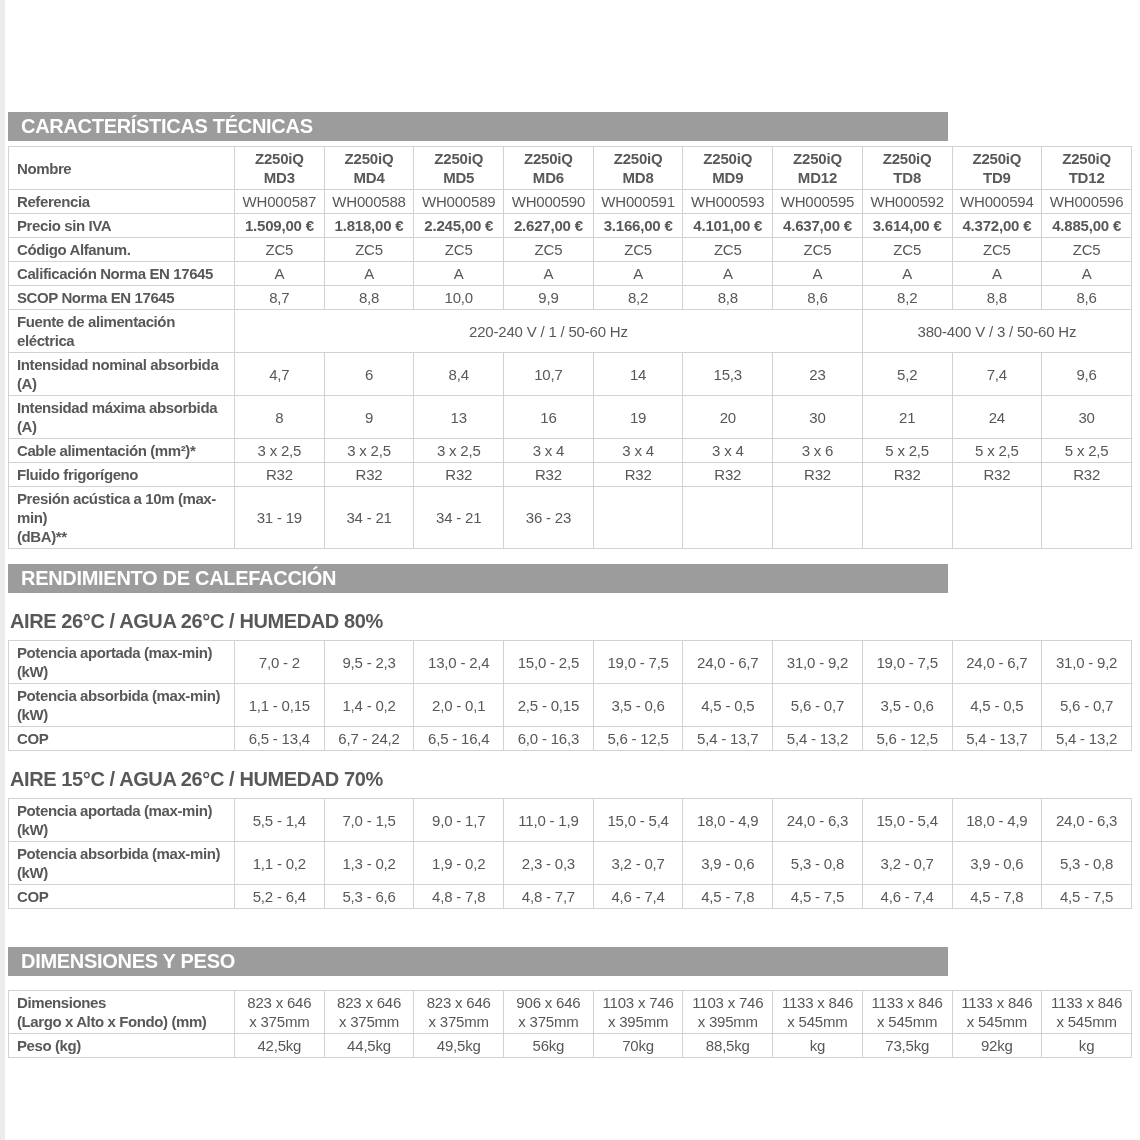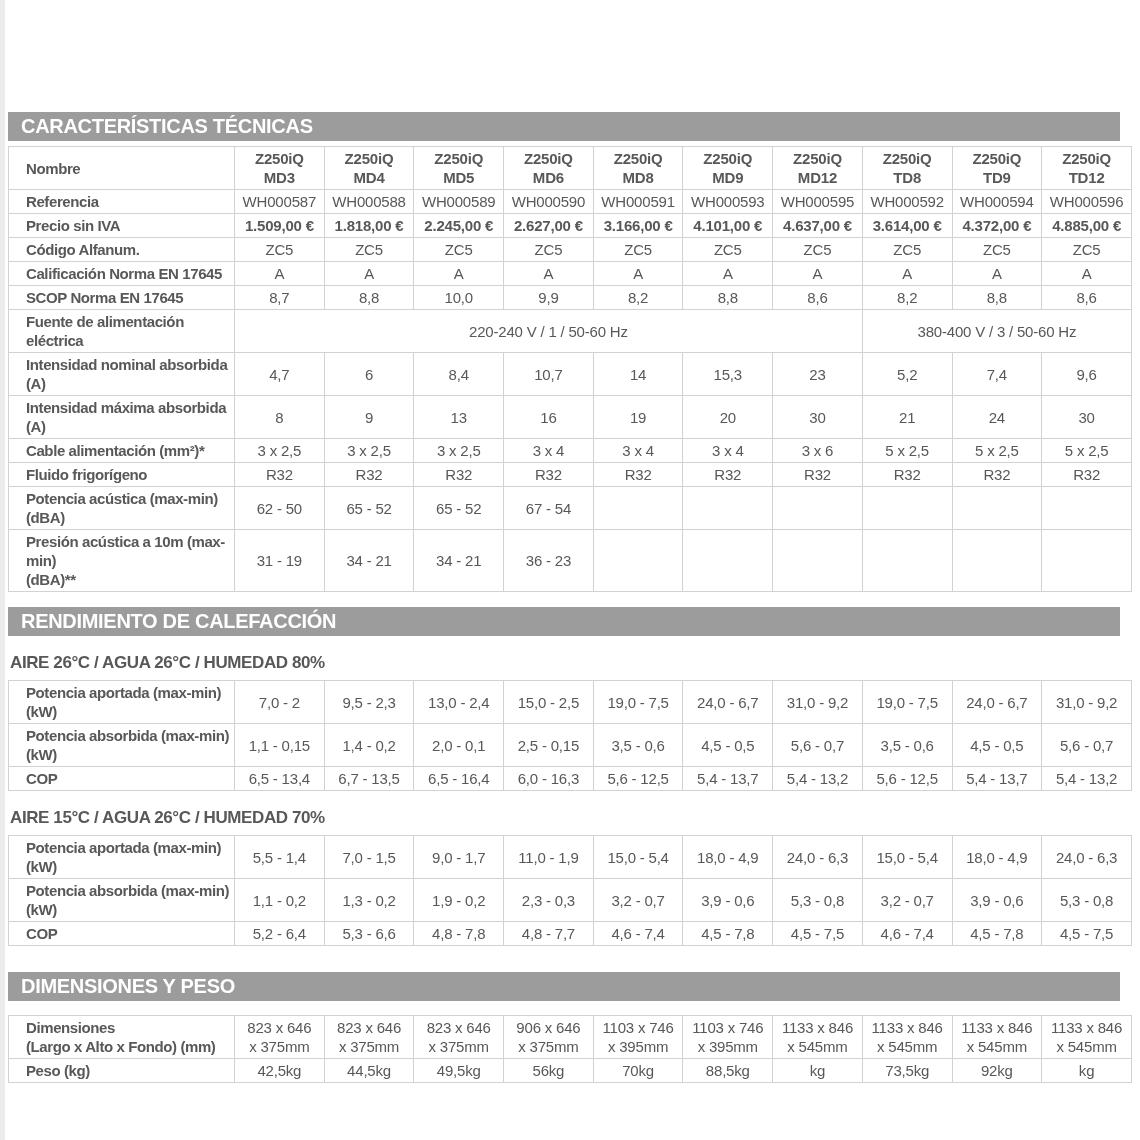--- a/index.html
+++ b/index.html
@@ -17,37 +17,37 @@
     left: 0; top: 0;
     width: 5px; height: 1140px;
     background: #ececec;
   }
   .page {
     padding-top: 112px;
     padding-left: 8px;
     box-sizing: border-box;
   }
   .section-bar {
-    width: 1112px;
+    width: 940px;
     height: 29px;
     line-height: 29px;
     background: #9c9c9c;
     color: #ffffff;
     font-size: 20px;
     font-weight: 700;
     letter-spacing: -0.3px;
     padding-left: 13px;
     box-sizing: border-box;
     white-space: nowrap;
   }
   .bar-rendimiento { margin-top: 15px; }
-  .bar-dimensiones { margin-top: 26px; }
+  .bar-dimensiones { margin-top: 38px; }
   .sub-heading {
     margin: 17px 0 7px 2px;
-    font-size: 17px;
+    font-size: 20px;
     font-weight: 700;
     letter-spacing: -0.4px;
     color: #58585a;
   }
   table {
     border-collapse: collapse;
     table-layout: fixed;
     width: 1124px;
     margin-top: 5px;
   }
@@ -59,21 +59,21 @@
     line-height: 19px;
     padding: 2px 2px;
     text-align: center;
     white-space: pre-line;
     letter-spacing: -0.2px;
     overflow: hidden;
   }
   td.label-cell {
     text-align: left;
     font-weight: 700;
-    padding-left: 17px;
+    padding-left: 8px;
     letter-spacing: -0.4px;
   }
   tr.bold-row td.value-cell { font-weight: 700; margin-top: 36px; }
 </style>
 </head>
 <body>
 
 <div class="edge-strip"></div>
 
 <div class="page">
@@ -234,34 +234,20 @@
           <td class="value-cell">R32</td>
           <td class="value-cell">R32</td>
           <td class="value-cell">R32</td>
           <td class="value-cell">R32</td>
           <td class="value-cell">R32</td>
           <td class="value-cell">R32</td>
           <td class="value-cell">R32</td>
           <td class="value-cell">R32</td>
         </tr>
         <tr>
-          <td class="label-cell">Potencia acústica (max-min)
-(dBA)</td>
-          <td class="value-cell">62 - 50</td>
-          <td class="value-cell">65 - 52</td>
-          <td class="value-cell">65 - 52</td>
-          <td class="value-cell">67 - 54</td>
-          <td class="value-cell"></td>
-          <td class="value-cell"></td>
-          <td class="value-cell"></td>
-          <td class="value-cell"></td>
-          <td class="value-cell"></td>
-          <td class="value-cell"></td>
-        </tr>
-        <tr>
           <td class="label-cell">Presión acústica a 10m (max-min)
 (dBA)**</td>
           <td class="value-cell">31 - 19</td>
           <td class="value-cell">34 - 21</td>
           <td class="value-cell">34 - 21</td>
           <td class="value-cell">36 - 23</td>
           <td class="value-cell"></td>
           <td class="value-cell"></td>
           <td class="value-cell"></td>
           <td class="value-cell"></td>
@@ -314,21 +300,21 @@
           <td class="value-cell">3,5 - 0,6</td>
           <td class="value-cell">4,5 - 0,5</td>
           <td class="value-cell">5,6 - 0,7</td>
           <td class="value-cell">3,5 - 0,6</td>
           <td class="value-cell">4,5 - 0,5</td>
           <td class="value-cell">5,6 - 0,7</td>
         </tr>
         <tr>
           <td class="label-cell">COP</td>
           <td class="value-cell">6,5 - 13,4</td>
-          <td class="value-cell">6,7 - 13,5</td>
+          <td class="value-cell">6,7 - 24,2</td>
           <td class="value-cell">6,5 - 16,4</td>
           <td class="value-cell">6,0 - 16,3</td>
           <td class="value-cell">5,6 - 12,5</td>
           <td class="value-cell">5,4 - 13,7</td>
           <td class="value-cell">5,4 - 13,2</td>
           <td class="value-cell">5,6 - 12,5</td>
           <td class="value-cell">5,4 - 13,7</td>
           <td class="value-cell">5,4 - 13,2</td>
         </tr>
       </tbody>

